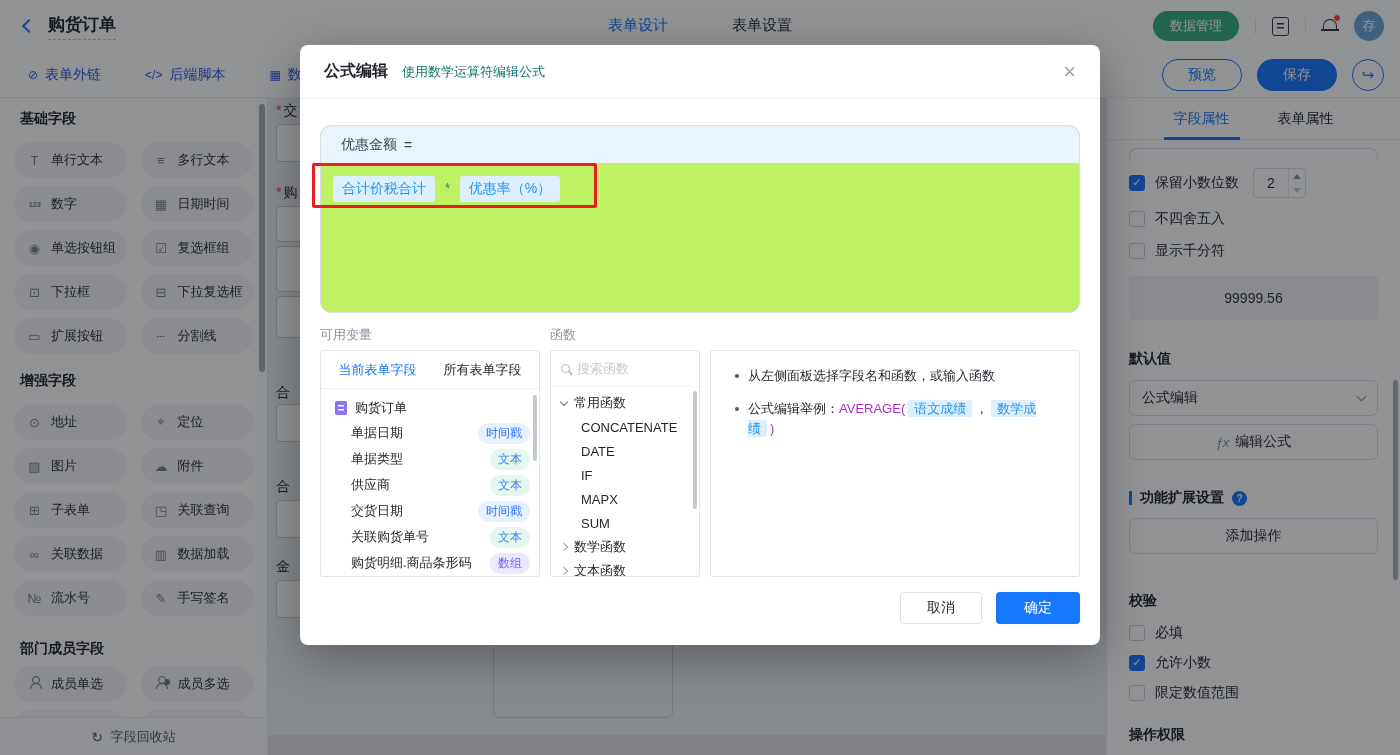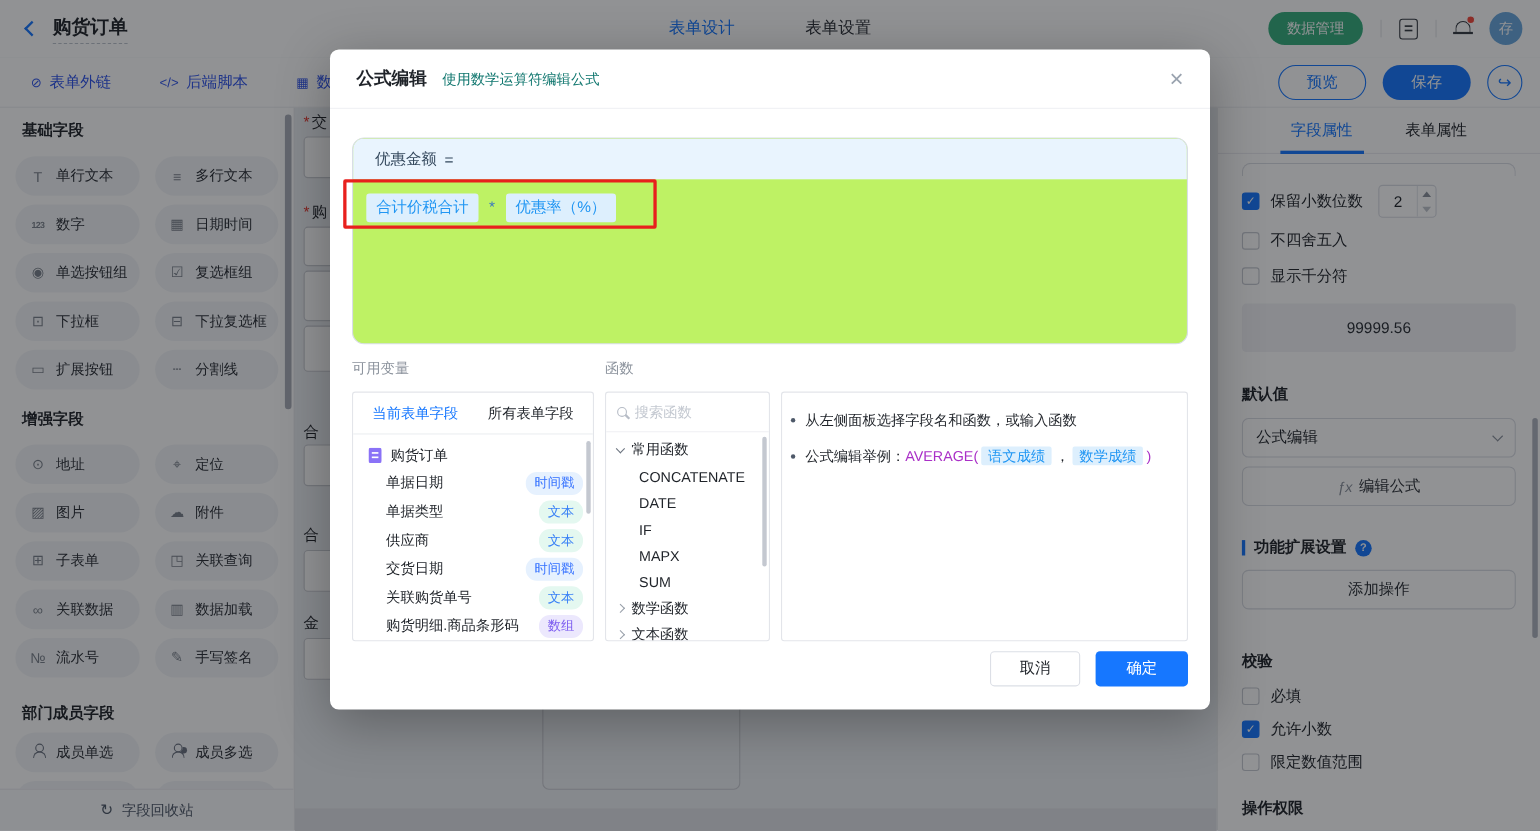--- a/index.html
+++ b/index.html
@@ -136,21 +136,21 @@
   .m-close { margin-left:auto; font-size:22px; color:#9aa3af; line-height:1; }
   .m-body { padding:26px 20px 0; }
   .f-box { height:188px; border:1px solid #d8dde6; border-radius:11px; overflow:hidden; background:#bef264; }
   .f-head { height:37px; background:#e9f4fe; display:flex; align-items:center; padding:0 20px;
             font-size:14px; color:#33475c; gap:7px; }
   .f-body { padding:13px 12px; }
   .chip { display:inline-block; background:#ddeffd; color:#2196f3; font-size:14px; padding:4px 9px; border-radius:3px; }
   .f-op { color:#3a77c2; margin:0 6px; font-size:14px; }
   .m-labels { display:flex; margin-top:13px; font-size:13px; color:#8b929c; }
   .m-labels .l1 { width:230px; }
-  .m-panels { display:flex; gap:10px; margin-top:12px; }
+  .m-panels { display:flex; gap:10px; margin-top:6px; }
   .v-panel { width:220px; height:227px; border:1px solid #e3e5ea; border-radius:3px; overflow:hidden;
              position:relative; flex:none; }
   .v-tabs { height:38px; display:flex; align-items:center; justify-content:space-around;
             border-bottom:1px solid #eceef1; font-size:13px; padding:0 4px; }
   .v-tab.active { color:#1677ff; }
   .v-list { padding-top:7px; }
   .v-root { display:flex; align-items:center; gap:8px; padding-left:14px; height:24px; font-size:13px; }
   .doc-ic { width:12px; height:14px; border-radius:2px; flex:none;
             background:linear-gradient(#fff 0 0) 3px 4px/6px 1.5px no-repeat,
                        linear-gradient(#fff 0 0) 3px 7.5px/6px 1.5px no-repeat,#8a72f7; }
@@ -171,21 +171,21 @@
   .fn-search input { border:none; outline:none; width:92px; font-size:13px; background:transparent; color:#2b2f36; }
   .fn-search input::placeholder { color:#c3c8d0; }
   .fn-list { padding-top:4px; }
   .fn-group { display:flex; align-items:center; gap:7px; height:24px; padding-left:10px; font-size:13px; }
   .chev-d { width:6px; height:6px; border-right:1.4px solid #6d7580; border-bottom:1.4px solid #6d7580;
             transform:rotate(45deg); margin-top:-3px; flex:none; }
   .chev-r { width:6px; height:6px; border-right:1.4px solid #9aa1ab; border-bottom:1.4px solid #9aa1ab;
             transform:rotate(-45deg); flex:none; }
   .fn-item { height:24px; display:flex; align-items:center; padding-left:30px; font-size:13px; }
   .fn-scroll { position:absolute; right:2px; top:40px; width:4px; height:118px; background:#c4c8d0; border-radius:2px; }
-  .tips-panel { flex:1; height:227px; border:1px solid #e3e5ea; border-radius:3px; padding:15px 8px; font-size:13px; }
+  .tips-panel { flex:1; height:227px; border:1px solid #e3e5ea; border-radius:3px; padding:15px 24px; font-size:13px; }
   .tip-row { display:flex; align-items:flex-start; gap:9px; margin-bottom:13px; line-height:20px; }
   .dot { width:4px; height:4px; border-radius:50%; background:#4e5969; margin-top:8px; flex:none; }
   .fn-colored { color:#aa30c7; }
   .tip-chip { background:#ddeffd; color:#2196f3; padding:1px 6px; border-radius:2px; margin:0 3px; }
   .m-foot { position:absolute; right:20px; bottom:21px; display:flex; gap:14px; }
   .btn-cancel { width:82px; height:32px; border:1px solid #dcdfe6; border-radius:4px; background:#fff;
                 font-size:14px; display:flex; align-items:center; justify-content:center;text-align:center; }
   .btn-primary { width:84px; height:32px; border-radius:4px; background:#1677ff; color:#fff;
                  font-size:14px; display:flex; align-items:center; justify-content:center; }
 

